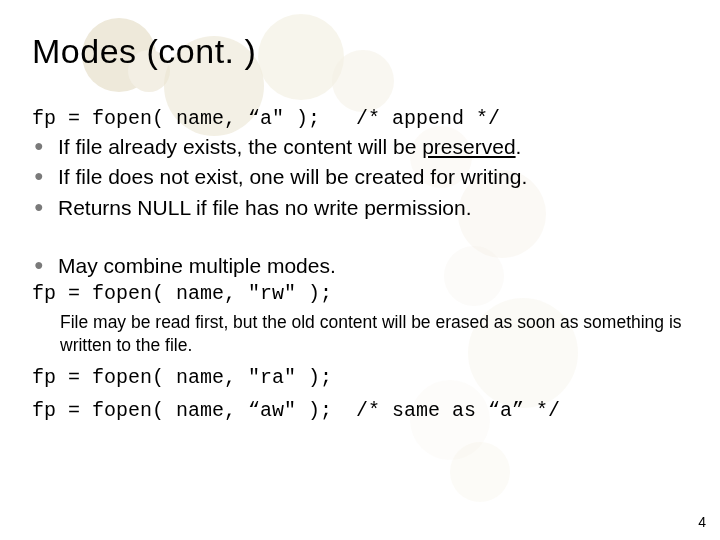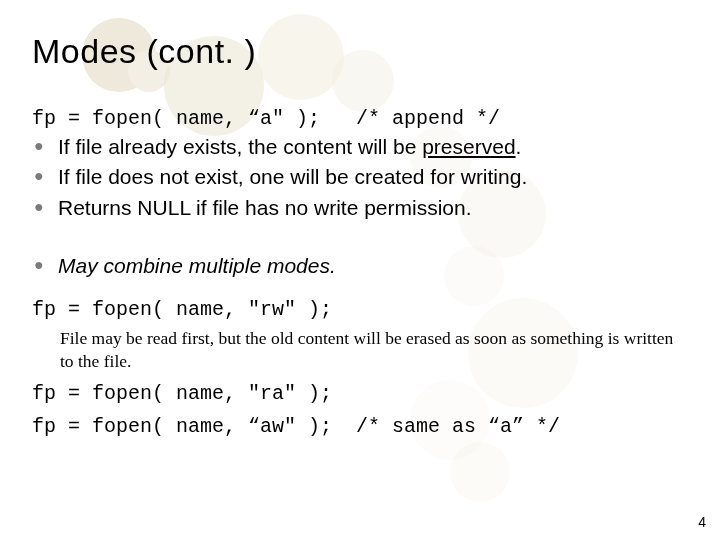--- a/index.html
+++ b/index.html
@@ -60,21 +60,20 @@
     font-size: 16px;
   }
   .underline {
     text-decoration: underline;
   }
   .note {
     font-size: 17.5px;
     line-height: 1.35;
     margin: 6px 0 8px 28px;
     max-width: 630px;
-    font-family: Liberation Serif, serif;
   }
   .pagenum {
     position: absolute;
     bottom: 10px;
     right: 14px;
     font-size: 14px;
     color: #000;
   }
   .block { margin-bottom: 2px; }
   .gap8 { height: 8px; }
@@ -104,21 +103,21 @@
   <div class="code block">fp = fopen( name, “a" );   /* append */</div>
 
   <ul class="bullets">
     <li>
       <span>If file already exists, the content will be </span><span class="underline">preserved</span><span>.</span>
     </li>
     <li><span>If file does not exist, one will be created for writing.</span></li>
     <li><span>Returns NULL if file has no write permission.</span></li>
   </ul>
 
-  <ul class="bullets" style="margin-bottom:16px;font-style:italic;">
+  <ul class="bullets" style="margin-bottom:0;">
     <li><span>May combine multiple modes.</span></li>
   </ul>
   <div class="code block">fp = fopen( name, "rw" );</div>
 
   <div class="note">File may be read first, but the old content will be erased as soon as something is written to the file.</div>
 
   <div class="code block">fp = fopen( name, "ra" );</div>
   <div class="gap8"></div>
   <div class="code block">fp = fopen( name, “aw" );  /* same as “a” */</div>
 

